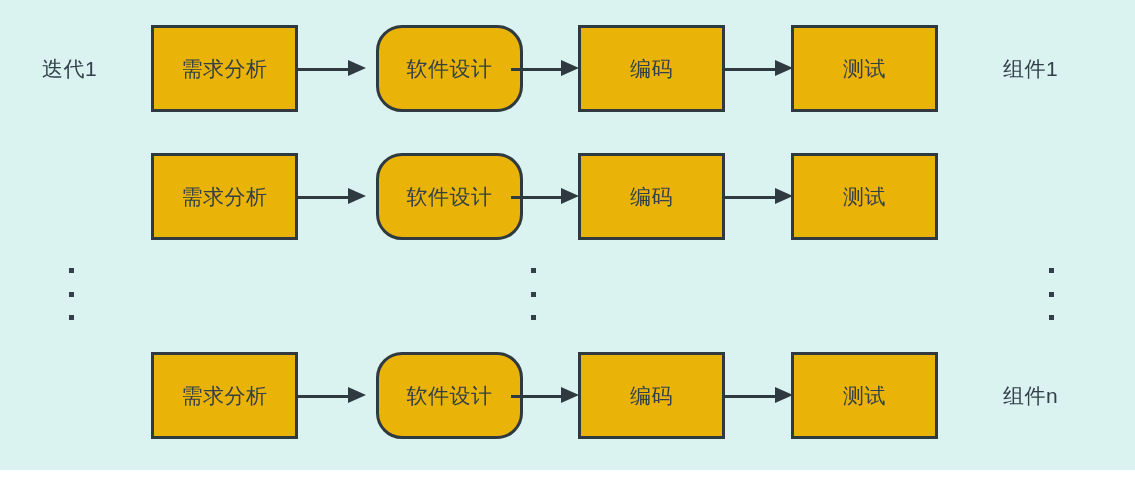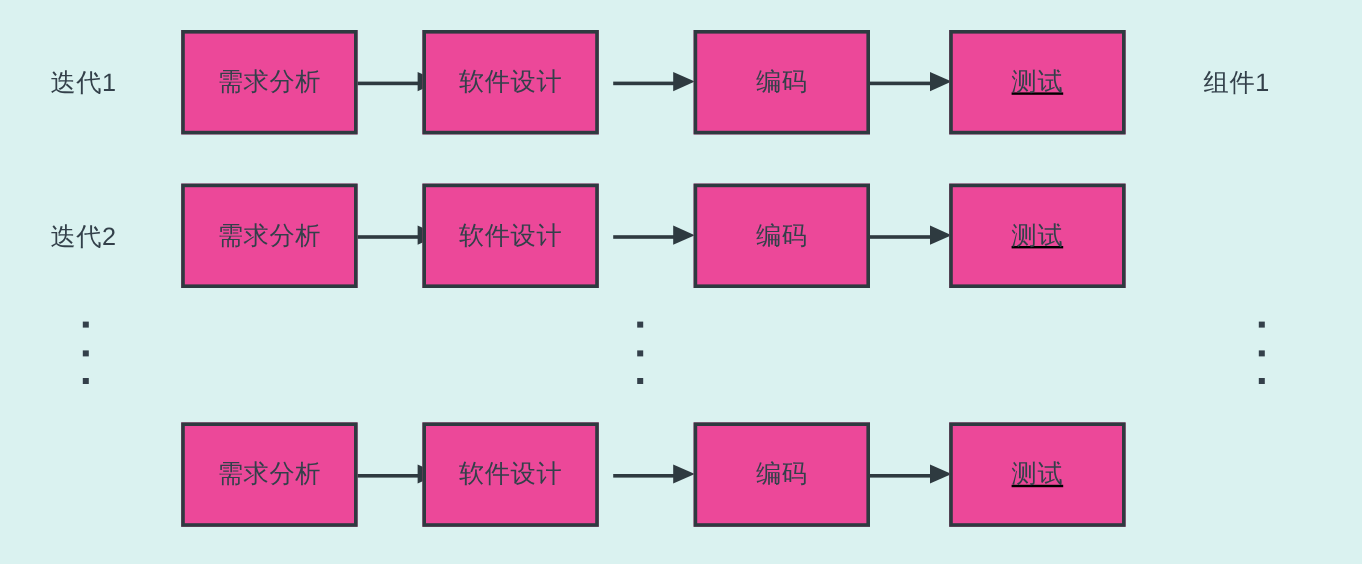--- a/index.html
+++ b/index.html
@@ -37,30 +37,30 @@
   .row-2 { top: 153px; }
   .row-3 { top: 352px; }
 
   
   .node {
     position: absolute;
     top: 0;
     width: 147px;
     height: 87px;
     box-sizing: border-box;
-    background: #ec4899;
+    background: #eab308;
     border: 3px solid #2e3a40;
     display: flex;
     align-items: center;
     justify-content: center;
   }
   .node-0 { left: 151px; }
-  .node-1 { left: 352px; }
+  .node-1 { left: 376px; border-radius: 26px; }
   .node-2 { left: 578px; justify-content: center; }
-  .node-3 { left: 791px; text-decoration: underline; }
+  .node-3 { left: 791px; }
 
   .node-label {
     font-size: 21px;
     color: #33404a;
     letter-spacing: 0.5px;
     line-height: 1;
     white-space: nowrap;
   }
 
   
@@ -168,21 +168,20 @@
 
     <div class="node node-3">
       <span class="node-label">测试</span>
     </div>
 
     <div class="side-label side-right">组件1</div>
   </div>
 
   <div class="row row-2">
 
-    <div class="side-label side-left">迭代2</div>
 
     <div class="node node-0">
       <span class="node-label">需求分析</span>
     </div>
     <div class="arrow arrow-0">
       <span class="arrow-line"></span>
       <span class="arrow-head"></span>
     </div>
 
     <div class="node node-1">
@@ -247,15 +246,16 @@
     </div>
     <div class="arrow arrow-2">
       <span class="arrow-line"></span>
       <span class="arrow-head"></span>
     </div>
 
     <div class="node node-3">
       <span class="node-label">测试</span>
     </div>
 
+    <div class="side-label side-right">组件n</div>
   </div>
 
 </div>
 
 </body></html>

